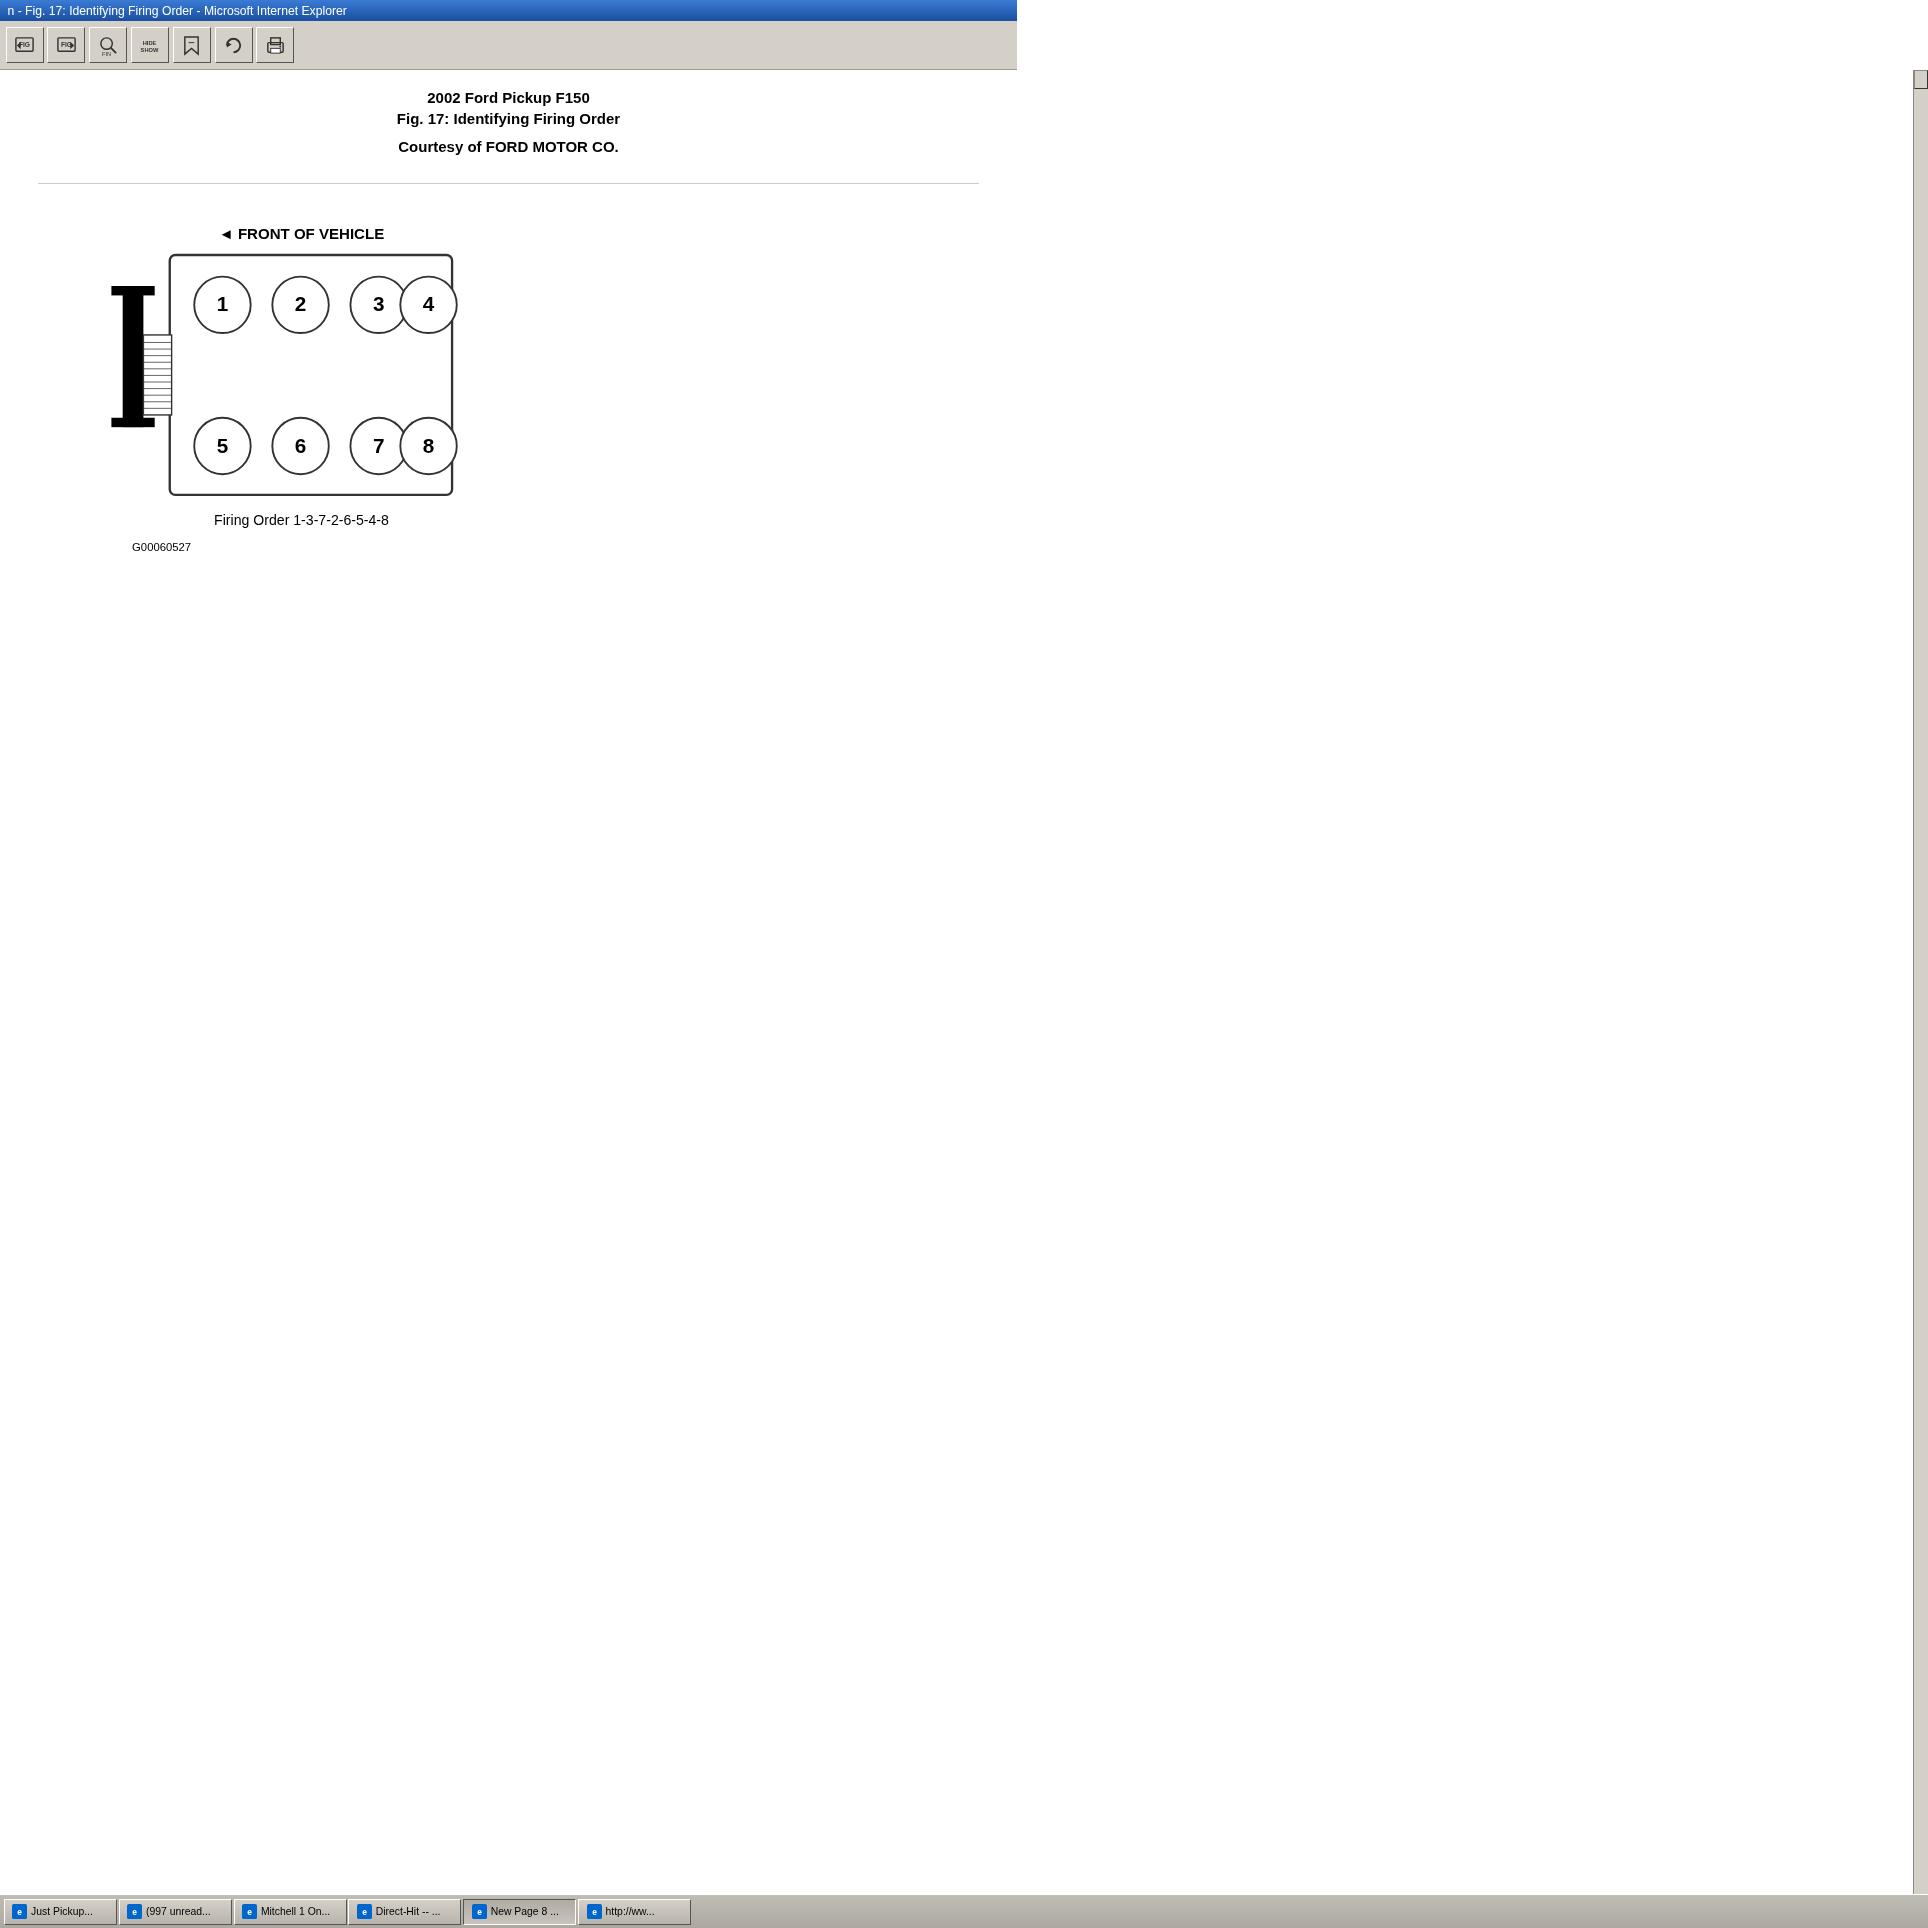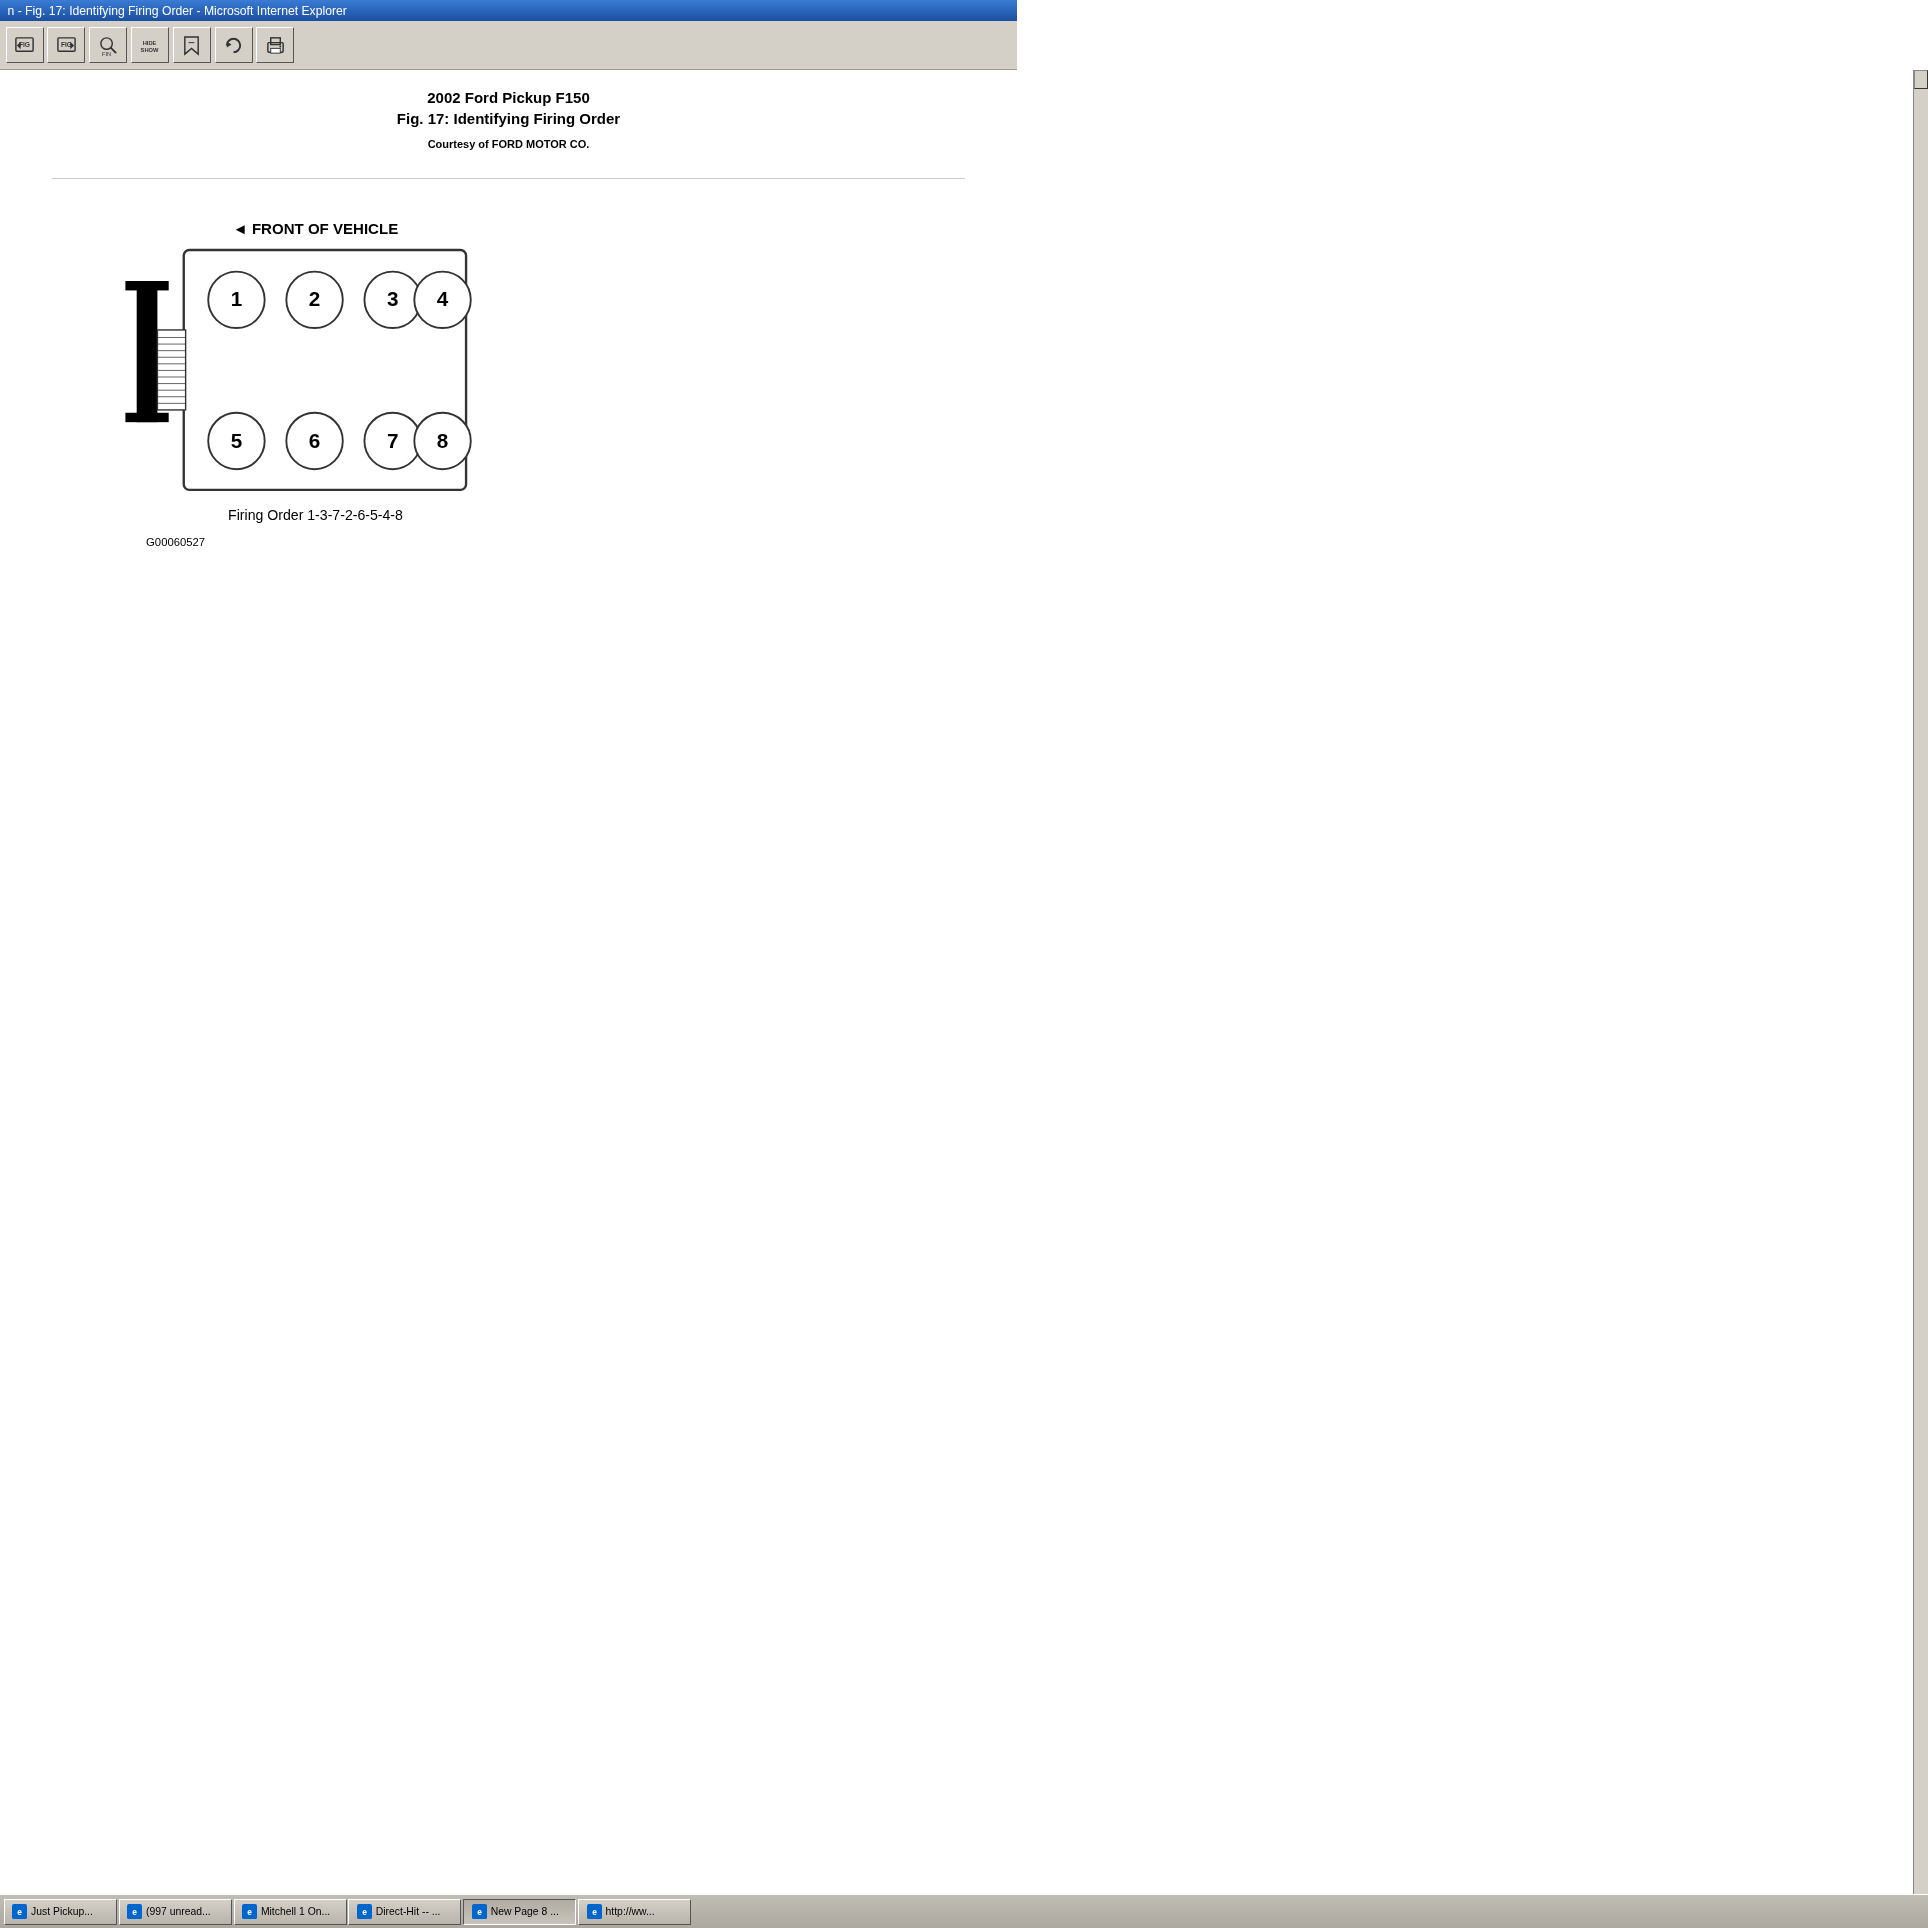--- a/index.html
+++ b/index.html
@@ -54,21 +54,21 @@
     }
 
     .toolbar-btn svg {
       width: 21px;
       height: 21px;
     }
 
     
     .content {
       background: #fff;
-      padding: 19px 52px;
+      padding: 19px 38px;
       overflow-y: auto;
       height: calc(1017px - 21px - 49px - 34px);
     }
 
     .page-header {
       text-align: center;
       margin-bottom: 28px;
     }
 
     .page-header .vehicle-title {
@@ -77,21 +77,21 @@
       margin-bottom: 3.8px;
     }
 
     .page-header .fig-title {
       font-size: 15px;
       font-weight: bold;
       margin-bottom: 11px;
     }
 
     .page-header .courtesy {
-      font-size: 11px;
+      font-size: 15px;
       font-weight: bold;
     }
 
     .divider {
       border: none;
       border-top: 0.9px solid #ccc;
       margin: 7.5px 0 19px 0;
     }
 
     

